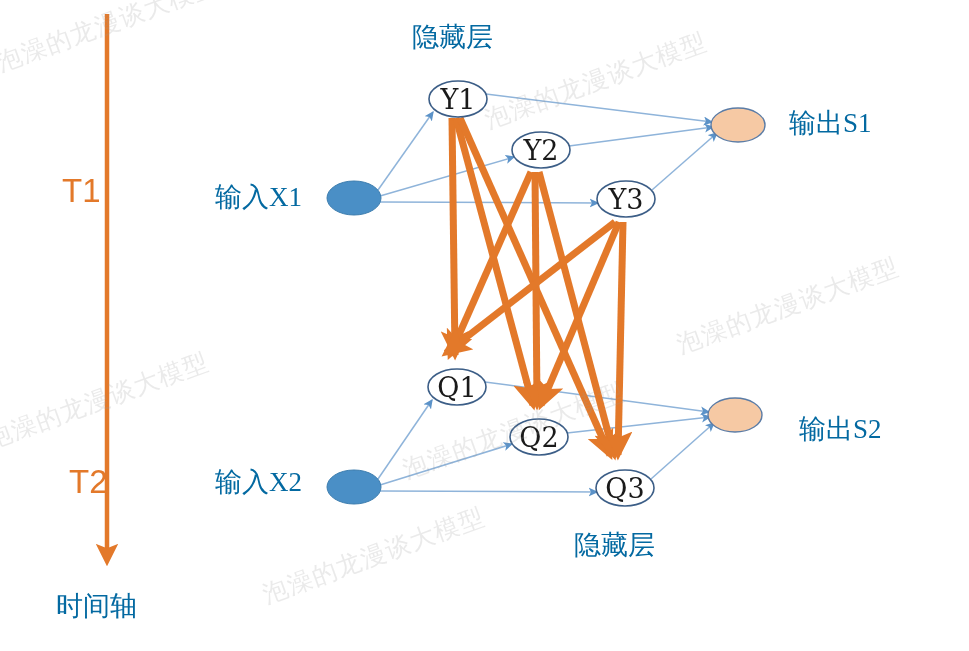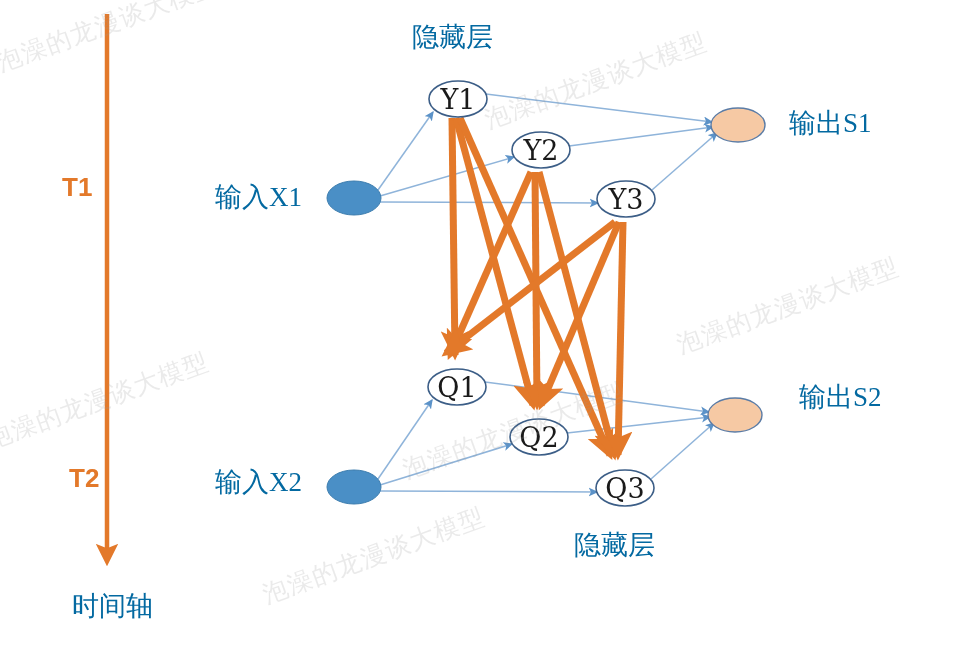--- a/index.html
+++ b/index.html
@@ -46,22 +46,22 @@
     color: #0369a1;
     font-family: Liberation Serif, serif;
     font-size: 27px;
     line-height: 1;
   }
   .lbl-t {
     position: absolute;
     white-space: nowrap;
     color: #E3792A;
     font-family: "Liberation Sans", "DejaVu Sans", sans-serif;
-    font-weight: bold;
-    font-size: 26px;
+    font-weight: normal;
+    font-size: 33px;
     line-height: 1;
   }
   .node-text {
     font-family: "DejaVu Serif", "Liberation Serif", serif;
     font-size: 27px;
     fill: #1a1a1a;
   }
 </style>
 </head>
 <body>
@@ -170,21 +170,21 @@
   <div class="lbl" style="left:412px; top:24px;">隐藏层</div>
 
   <div class="lbl" style="left:574px; top:532px;">隐藏层</div>
 
   <div class="lbl" style="left:215px; top:184px;">输入X1</div>
 
   <div class="lbl" style="left:215px; top:469px;">输入X2</div>
 
   <div class="lbl" style="left:789px; top:110px;">输出S1</div>
 
-  <div class="lbl" style="left:799px; top:384px;">输出S2</div>
+  <div class="lbl" style="left:799px; top:416px;">输出S2</div>
 
   <div class="lbl-t" style="left:62px; top:174px;">T1</div>
 
   <div class="lbl-t" style="left:69px; top:465px;">T2</div>
 
-  <div class="lbl" style="left:72px; top:593px;">时间轴</div>
+  <div class="lbl" style="left:56px; top:593px;">时间轴</div>
 
 </div>
 
 </body></html>

